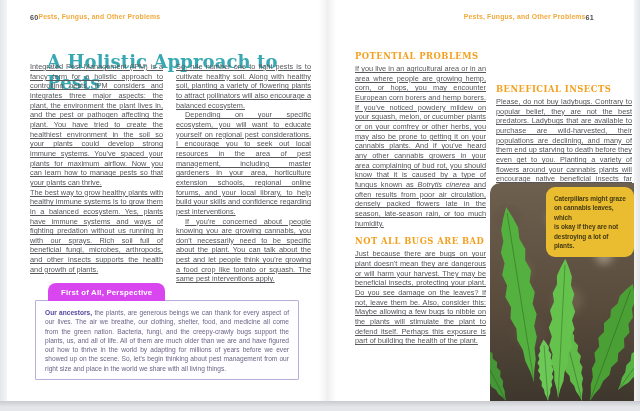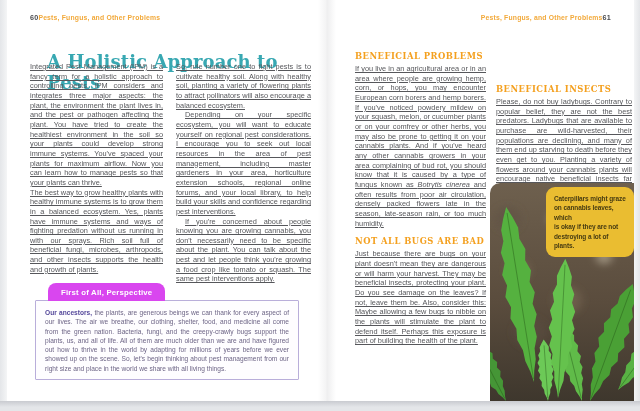--- a/index.html
+++ b/index.html
@@ -6,23 +6,23 @@
   .viewport{position:relative;width:640px;height:411px;overflow:hidden;
     font-family:"Liberation Sans",sans-serif;background:#e4e6e9;}
   .spread{position:absolute;left:7px;top:0;width:627px;height:401px;background:#ffffff;
     box-shadow:0 2px 5px rgba(50,50,60,.4);}
   .gutter{position:absolute;left:311px;top:0;width:18px;height:100%;
     background:linear-gradient(90deg,rgba(0,0,0,0) 0%,rgba(90,90,100,.07) 45%,rgba(90,90,100,.10) 50%,rgba(0,0,0,0) 100%);}
   .page{position:absolute;top:0;height:100%;}
   .page.left{left:0;width:313px;}
   .page.right{left:313px;width:314px;}
 
-  .pagehead{position:absolute;top:13px;font-size:6.8px;letter-spacing:.2px;display:flex;gap:0;align-items:center;}
+  .pagehead{position:absolute;top:13px;font-size:6.8px;letter-spacing:.2px;display:flex;gap:0;align-items:flex-start;}
   .pagehead.lh{left:23px;}
-  .pagehead.rh{right:23px;justify-content:flex-end;padding-left:8px;}
+  .pagehead.rh{right:40px;justify-content:flex-end;padding-left:8px;}
   .pagenum{font-weight:bold;color:#4b4c50;font-size:7.2px;}
   .runhead{color:#f2a93a;font-weight:bold;}
 
   .title{position:absolute;left:23px;top:34px;margin:17px;
     font-family:"DejaVu Serif",serif;font-weight:bold;font-size:18px;letter-spacing:.1px;color:#38a8b2;}
 
   .col{position:absolute;text-align:justify;color:#56575b;font-size:7.35px;line-height:9.65px;}
   .col p{margin:0;text-decoration:underline;}
   .col p.ind{text-indent:9px;}
   .subhead{margin:9px 0 2.5px 0;font-family:"DejaVu Serif",serif;font-weight:bold;
@@ -84,21 +84,21 @@
       </div>
     </div>
 
     <div class="page right">
       <div class="pagehead rh">
         <span class="runhead">Pests, Fungus, and Other Problems</span>
         <span class="pagenum">61</span>
       </div>
 
       <div class="col col-3">
-        <h3 class="subhead first">BENEFICIAL PROBLEMS</h3>
+        <h3 class="subhead first">POTENTIAL PROBLEMS</h3>
         <p><span>If you live in an agricultural area or in an area where people are growing hemp, corn, or hops, you may encounter European corn borers and hemp borers. If you've noticed powdery mildew on your squash, melon, or cucumber plants or on your comfrey or other herbs, you may also be prone to getting it on your cannabis plants. And if you've heard any other cannabis growers in your area complaining of bud rot, you should know that it is caused by a type of fungus known as </span><span class="botrytis">Botrytis cinerea</span><span> and often results from poor air circulation, densely packed flowers late in the season, late-season rain, or too much humidity.</span></p>
         <h3 class="subhead">NOT ALL BUGS ARE BAD</h3>
         <p>Just because there are bugs on your plant doesn't mean they are dangerous or will harm your harvest. They may be beneficial insects, protecting your plant. Do you see damage on the leaves? If not, leave them be. Also, consider this: Maybe allowing a few bugs to nibble on the plants will stimulate the plant to defend itself. Perhaps this exposure is part of building the health of the plant.</p>
       </div>
 
       <div class="col col-4">
         <h3 class="subhead first">BENEFICIAL INSECTS</h3>
         <p>Please, do not buy ladybugs. Contrary to popular belief, they are not the best predators. Ladybugs that are available to purchase are wild-harvested, their populations are declining, and many of them end up starving to death before they even get to you. Planting a variety of flowers around your cannabis plants will encourage native beneficial insects far superior to imported ladybugs.</p>
       </div>
 

